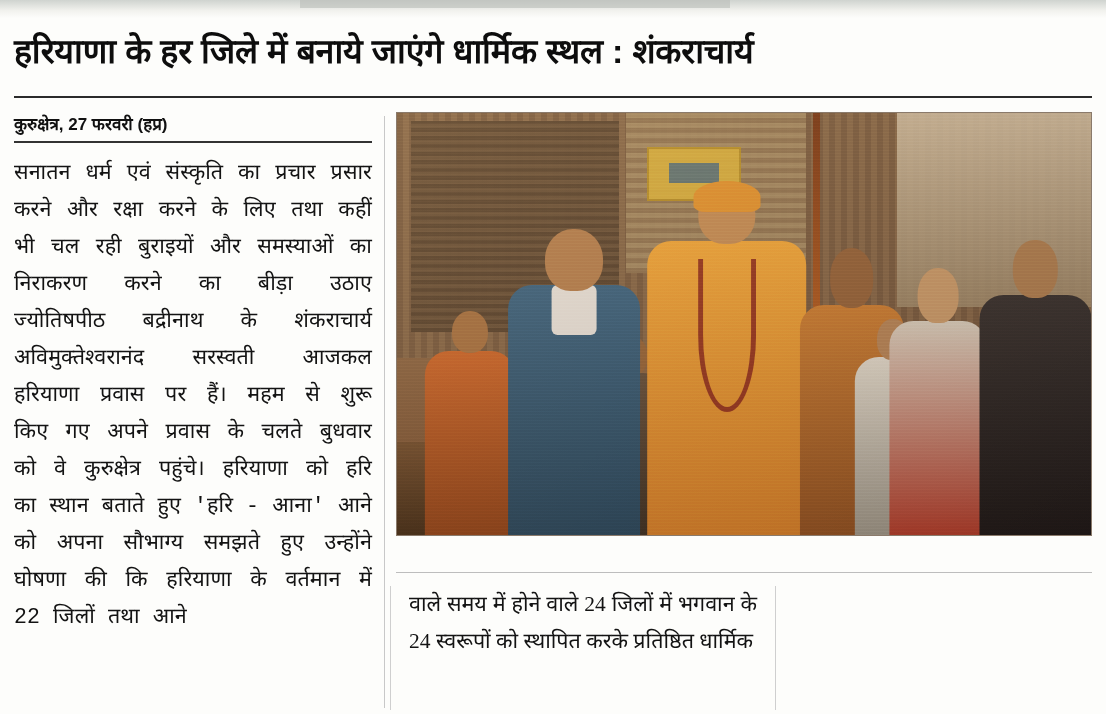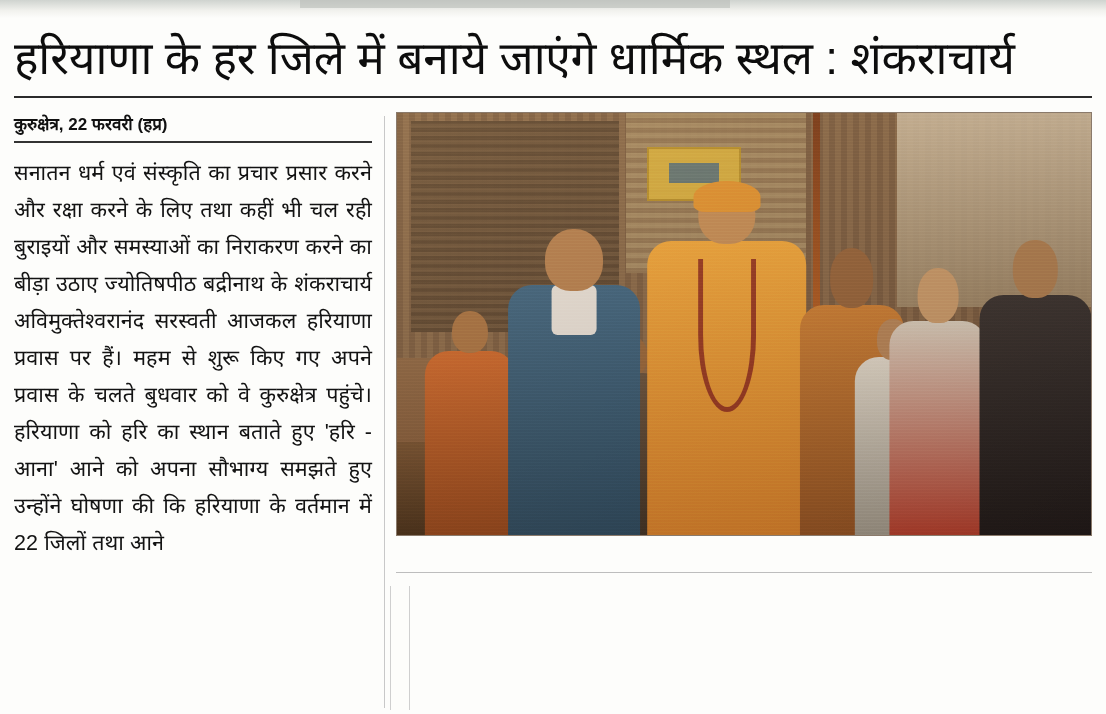--- a/index.html
+++ b/index.html
@@ -39,22 +39,22 @@
     opacity: .6;
   }
 
   
   .headline {
     position: absolute;
     top: 32px;
     left: 14px;
     width: 1078px;
     font-family: "Liberation Sans", "DejaVu Sans", sans-serif;
-    font-weight: normal;
-    font-size: 46px;
+    font-weight: bold;
+    font-size: 34px;
     line-height: 1.15;
     letter-spacing: -0.2px;
     color: #0d0d0d;
     white-space: nowrap;
   }
   .headline-rule {
     position: absolute;
     top: 96px;
     left: 14px;
     width: 1078px;
@@ -77,21 +77,21 @@
     color: #111;
     padding-bottom: 6px;
   }
   .dateline-rule {
     width: 358px;
     height: 2px;
     background: #333;
     margin-bottom: 12px;
   }
   .body-text {
-    font-family: Liberation Sans, sans-serif;
+    font-family: Liberation Mono, monospace;
     font-size: 21.5px;
     line-height: 1.72;
     text-align: justify;
     text-justify: inter-word;
     color: #131313;
     letter-spacing: 0.1px;
   }
 
   
   .col-divider {
@@ -304,21 +304,21 @@
 <body>
 
 <div class="page">
 
   <div class="scan-top-edge"></div>
 
   <div class="headline">हरियाणा के हर जिले में बनाये जाएंगे धार्मिक स्थल : शंकराचार्य</div>
   <div class="headline-rule"></div>
 
   <div class="left-col">
-    <div class="dateline">कुरुक्षेत्र, 22 फरवरी (हप्र)</div>
+    <div class="dateline">कुरुक्षेत्र, 27 फरवरी (हप्र)</div>
     <div class="dateline-rule"></div>
     <div class="body-text">सनातन धर्म एवं संस्कृति का प्रचार प्रसार करने और रक्षा करने के लिए तथा कहीं भी चल रही बुराइयों और समस्याओं का निराकरण करने का बीड़ा उठाए ज्योतिषपीठ बद्रीनाथ के शंकराचार्य अविमुक्तेश्वरानंद सरस्वती आजकल हरियाणा प्रवास पर हैं। महम से शुरू किए गए अपने प्रवास के चलते बुधवार को वे कुरुक्षेत्र पहुंचे। हरियाणा को हरि का स्थान बताते हुए 'हरि - आना' आने को अपना सौभाग्य समझते हुए उन्होंने घोषणा की कि हरियाणा के वर्तमान में 22 जिलों तथा आने</div>
   </div>
 
   <div class="col-divider"></div>
 
   <div class="photo-wrap">
     <div class="photo">
       <div class="bg-wall"></div>
       <div class="bg-shutter"></div>
@@ -367,16 +367,17 @@
       <div class="photo-tint"></div>
       <div class="photo-grain"></div>
     </div>
   </div>
 
   <div class="caption-rule"></div>
 
   <div class="cols-bottom">
     <div class="col first" style="visibility:hidden"></div>
     <div class="col-sep"></div>
+    <div class="col">वाले समय में होने वाले 24 जिलों में भगवान के 24 स्वरूपों को स्थापित करके प्रतिष्ठित धार्मिक</div>
     <div class="col-sep"></div>
   </div>
 
 </div>
 
 </body></html>

